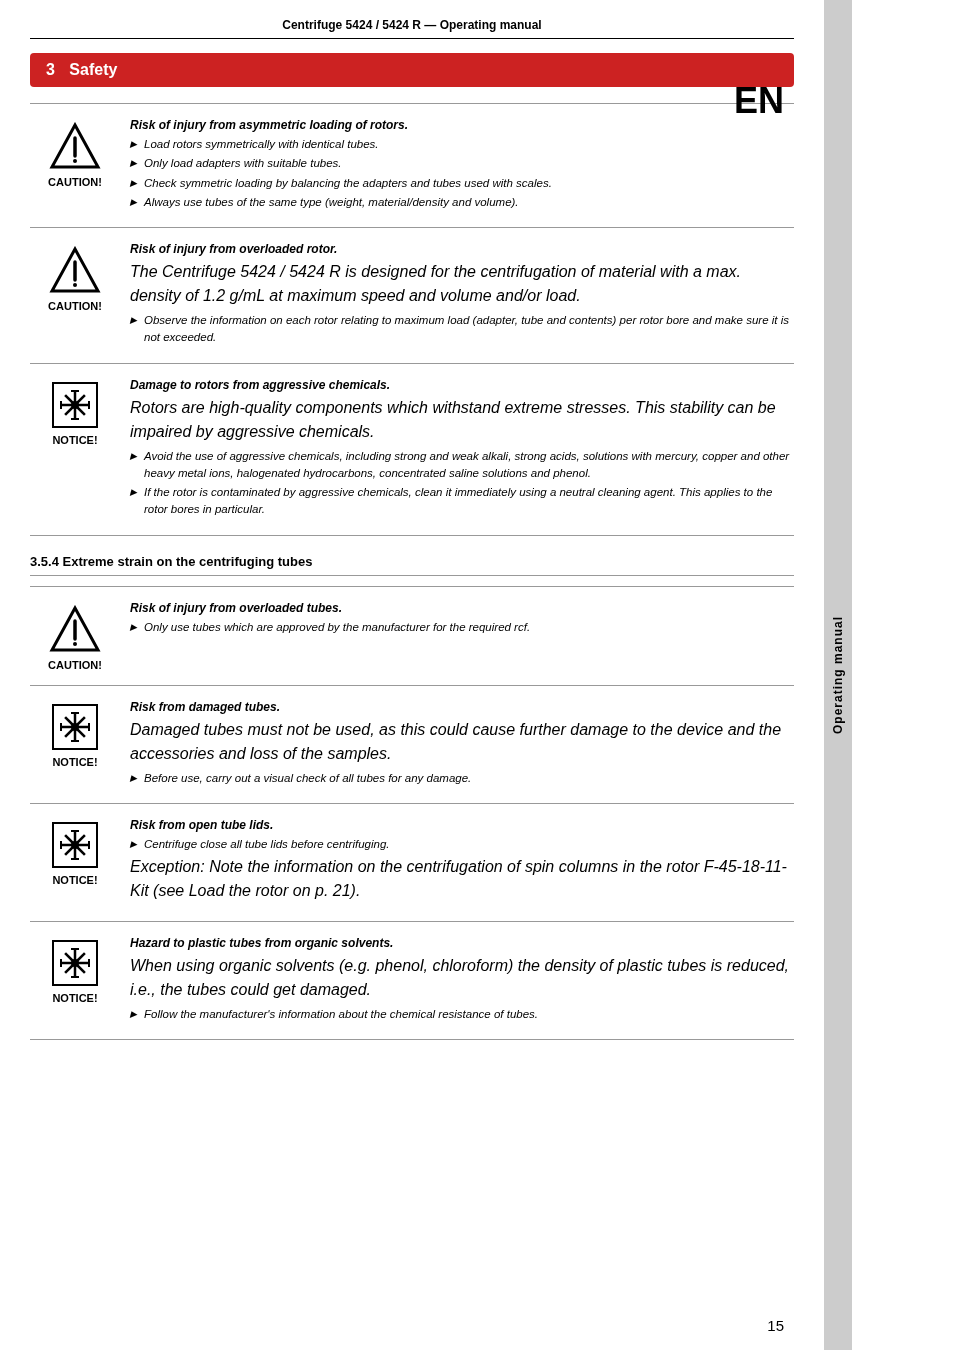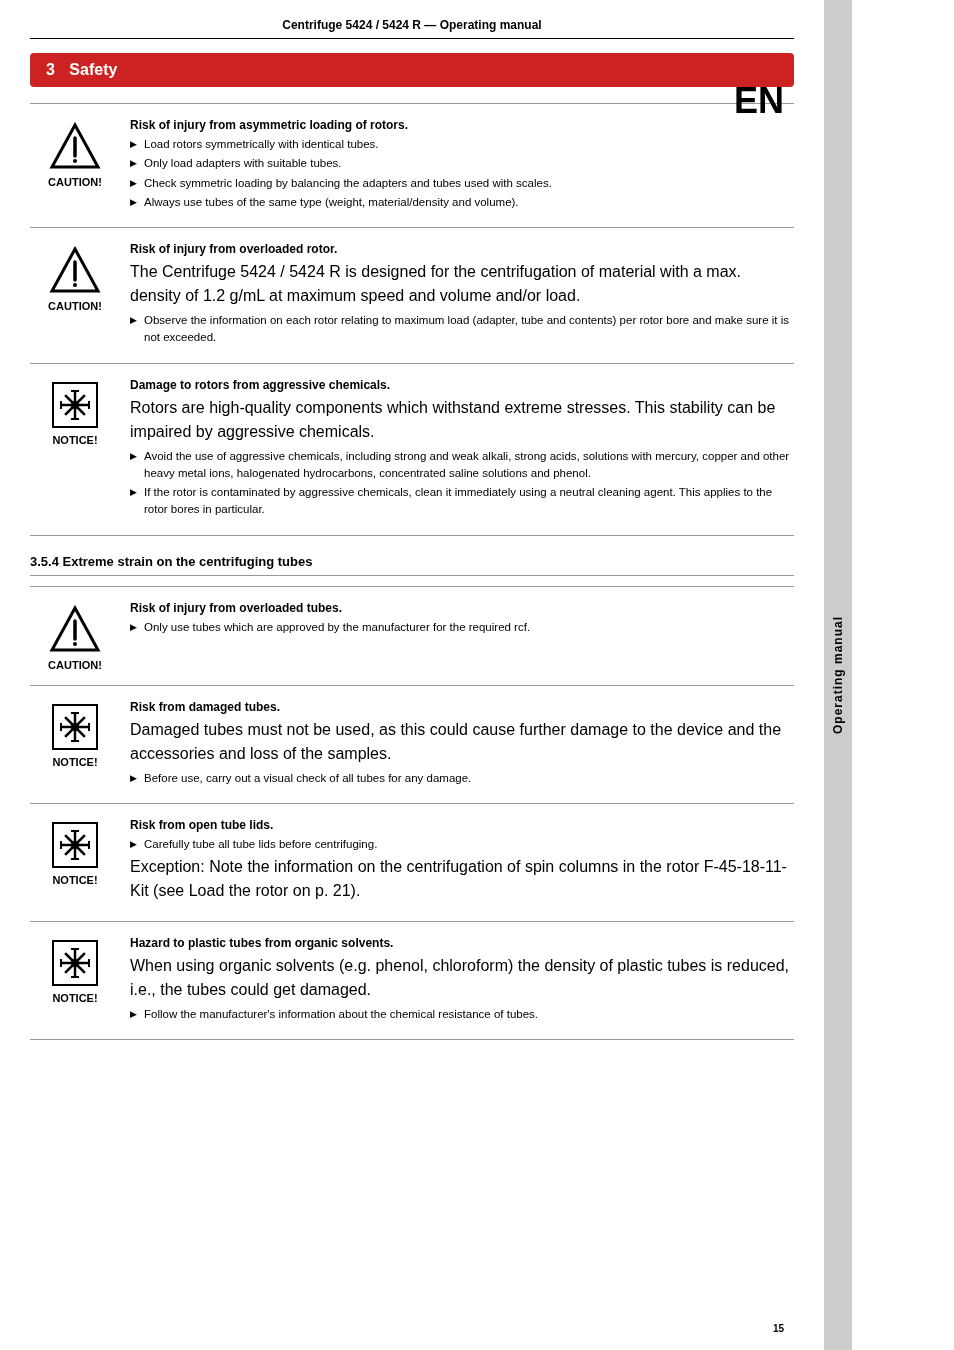--- a/index.html
+++ b/index.html
@@ -98,20 +98,21 @@
 
     .notice-label {
       font-size: 11px;
       font-weight: bold;
       margin-top: 6px;
     }
 
     .notice-content {
       flex: 1;
       padding-left: 10px;
+      font-style: italic;
     }
 
     .notice-title {
       font-size: 12px;
       font-weight: bold;
       margin-bottom: 4px;
     }
 
     .notice-body {
       font-size: 16px;
@@ -149,22 +150,22 @@
     .section-divider {
       border: none;
       border-top: 1px solid #999;
       margin: 6px 0 10px 0;
     }
 
     .page-number {
       position: absolute;
       bottom: 16px;
       right: 40px;
-      font-size: 10px;
-      font-weight: bold;
+      font-size: 15px;
+      font-weight: normal;
     }
 
     .blocks-wrapper {
       margin-top: 8px;
     }
   </style>
 </head>
 <body>
 
 <div class="page-wrapper">
@@ -313,21 +314,21 @@
               <line x1="23" y1="23" x2="22.999999999999996" y2="9" stroke="#000" stroke-width="2.5"></line>
               <line x1="26.999999999999996" y1="8.999999999999998" x2="18.999999999999996" y2="9" stroke="#000" stroke-width="2"></line>
               <line x1="23" y1="23" x2="32.89949493661166" y2="13.100505063388333" stroke="#000" stroke-width="2.5"></line>
               <circle cx="23" cy="23" r="4" fill="#000"></circle>
             </svg>
             <div class="notice-label">NOTICE!</div>
           </div>
           <div class="notice-content">
             <div class="notice-title">Risk from open tube lids.</div>
             <ul class="notice-bullets">
-              <li>Carefully tube all tube lids before centrifuging.</li>
+              <li>Centrifuge close all tube lids before centrifuging.</li>
             </ul>
             <p class="notice-body">Exception: Note the information on the centrifugation of spin columns in the rotor F-45-18-11-Kit (see Load the rotor on p. 21).</p>
           </div>
         </div>
         <div class="notice-block">
           <div class="notice-icon-col">
             <svg width="46" height="46" viewBox="0 0 46 46">
               <rect x="1" y="1" width="44" height="44" fill="none" stroke="#000" stroke-width="2"></rect>
               <line x1="23" y1="23" x2="37" y2="23" stroke="#000" stroke-width="2.5"></line>
               <line x1="37" y1="27" x2="37" y2="19" stroke="#000" stroke-width="2"></line>

